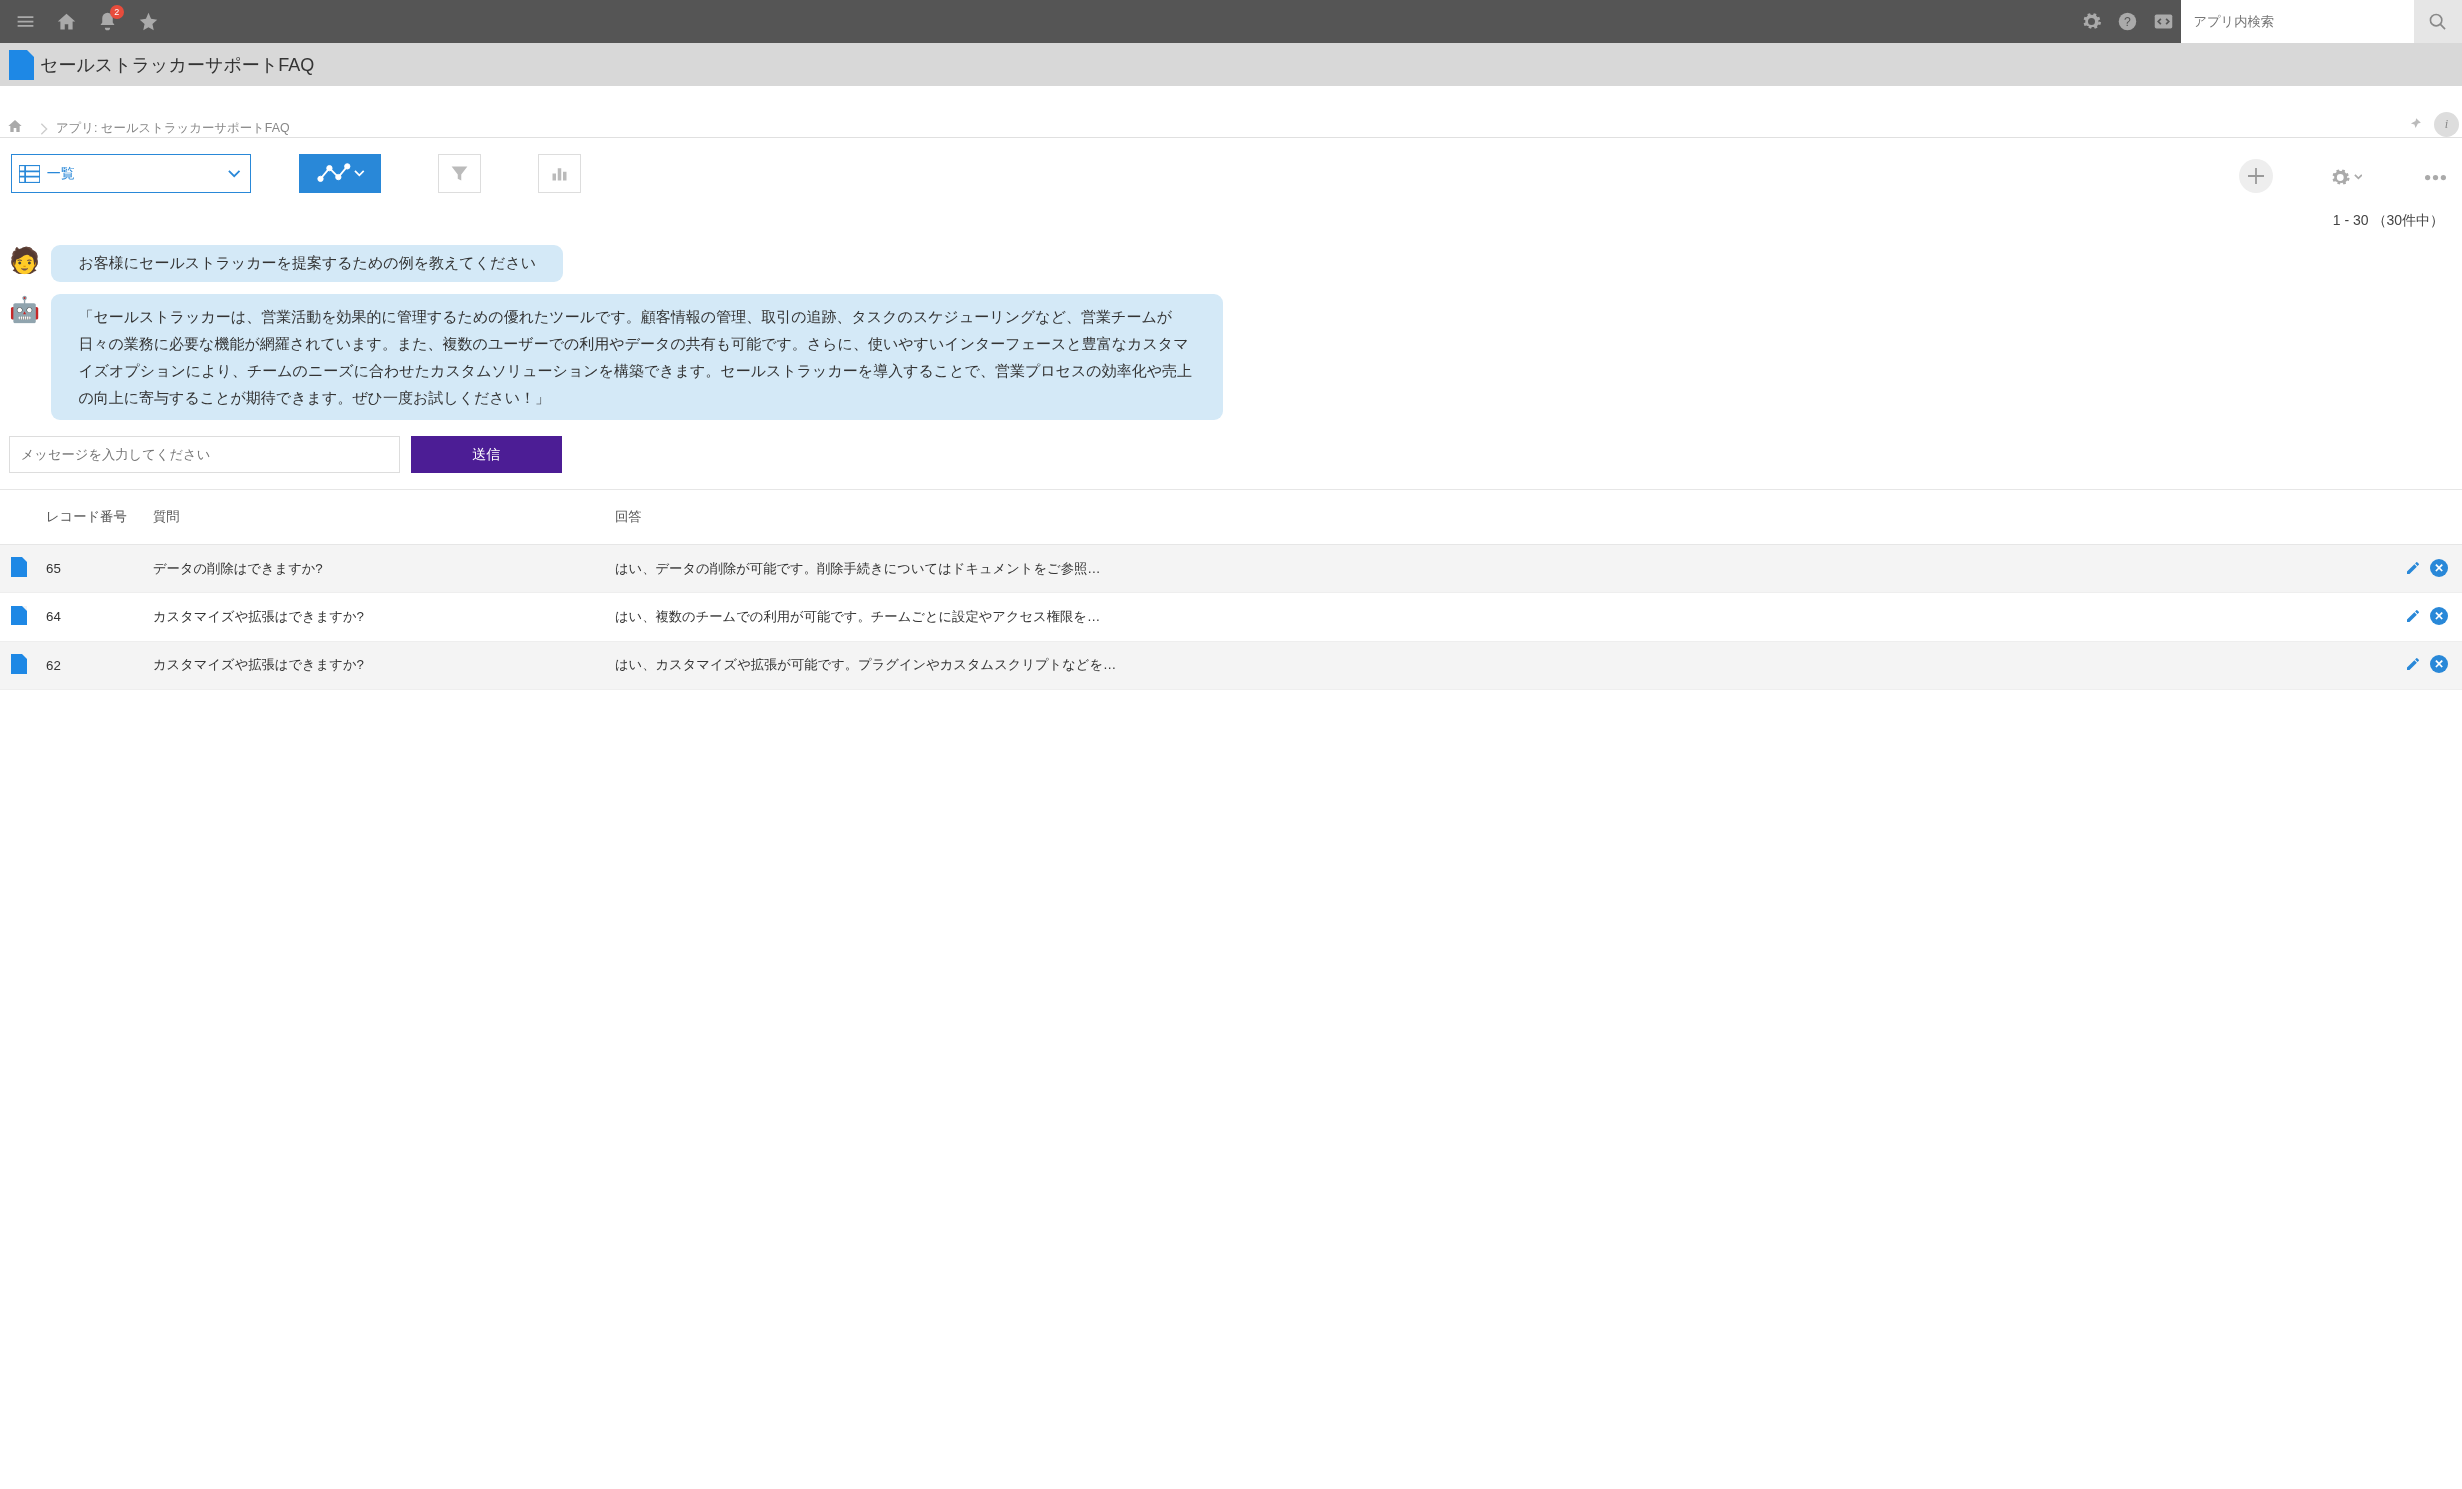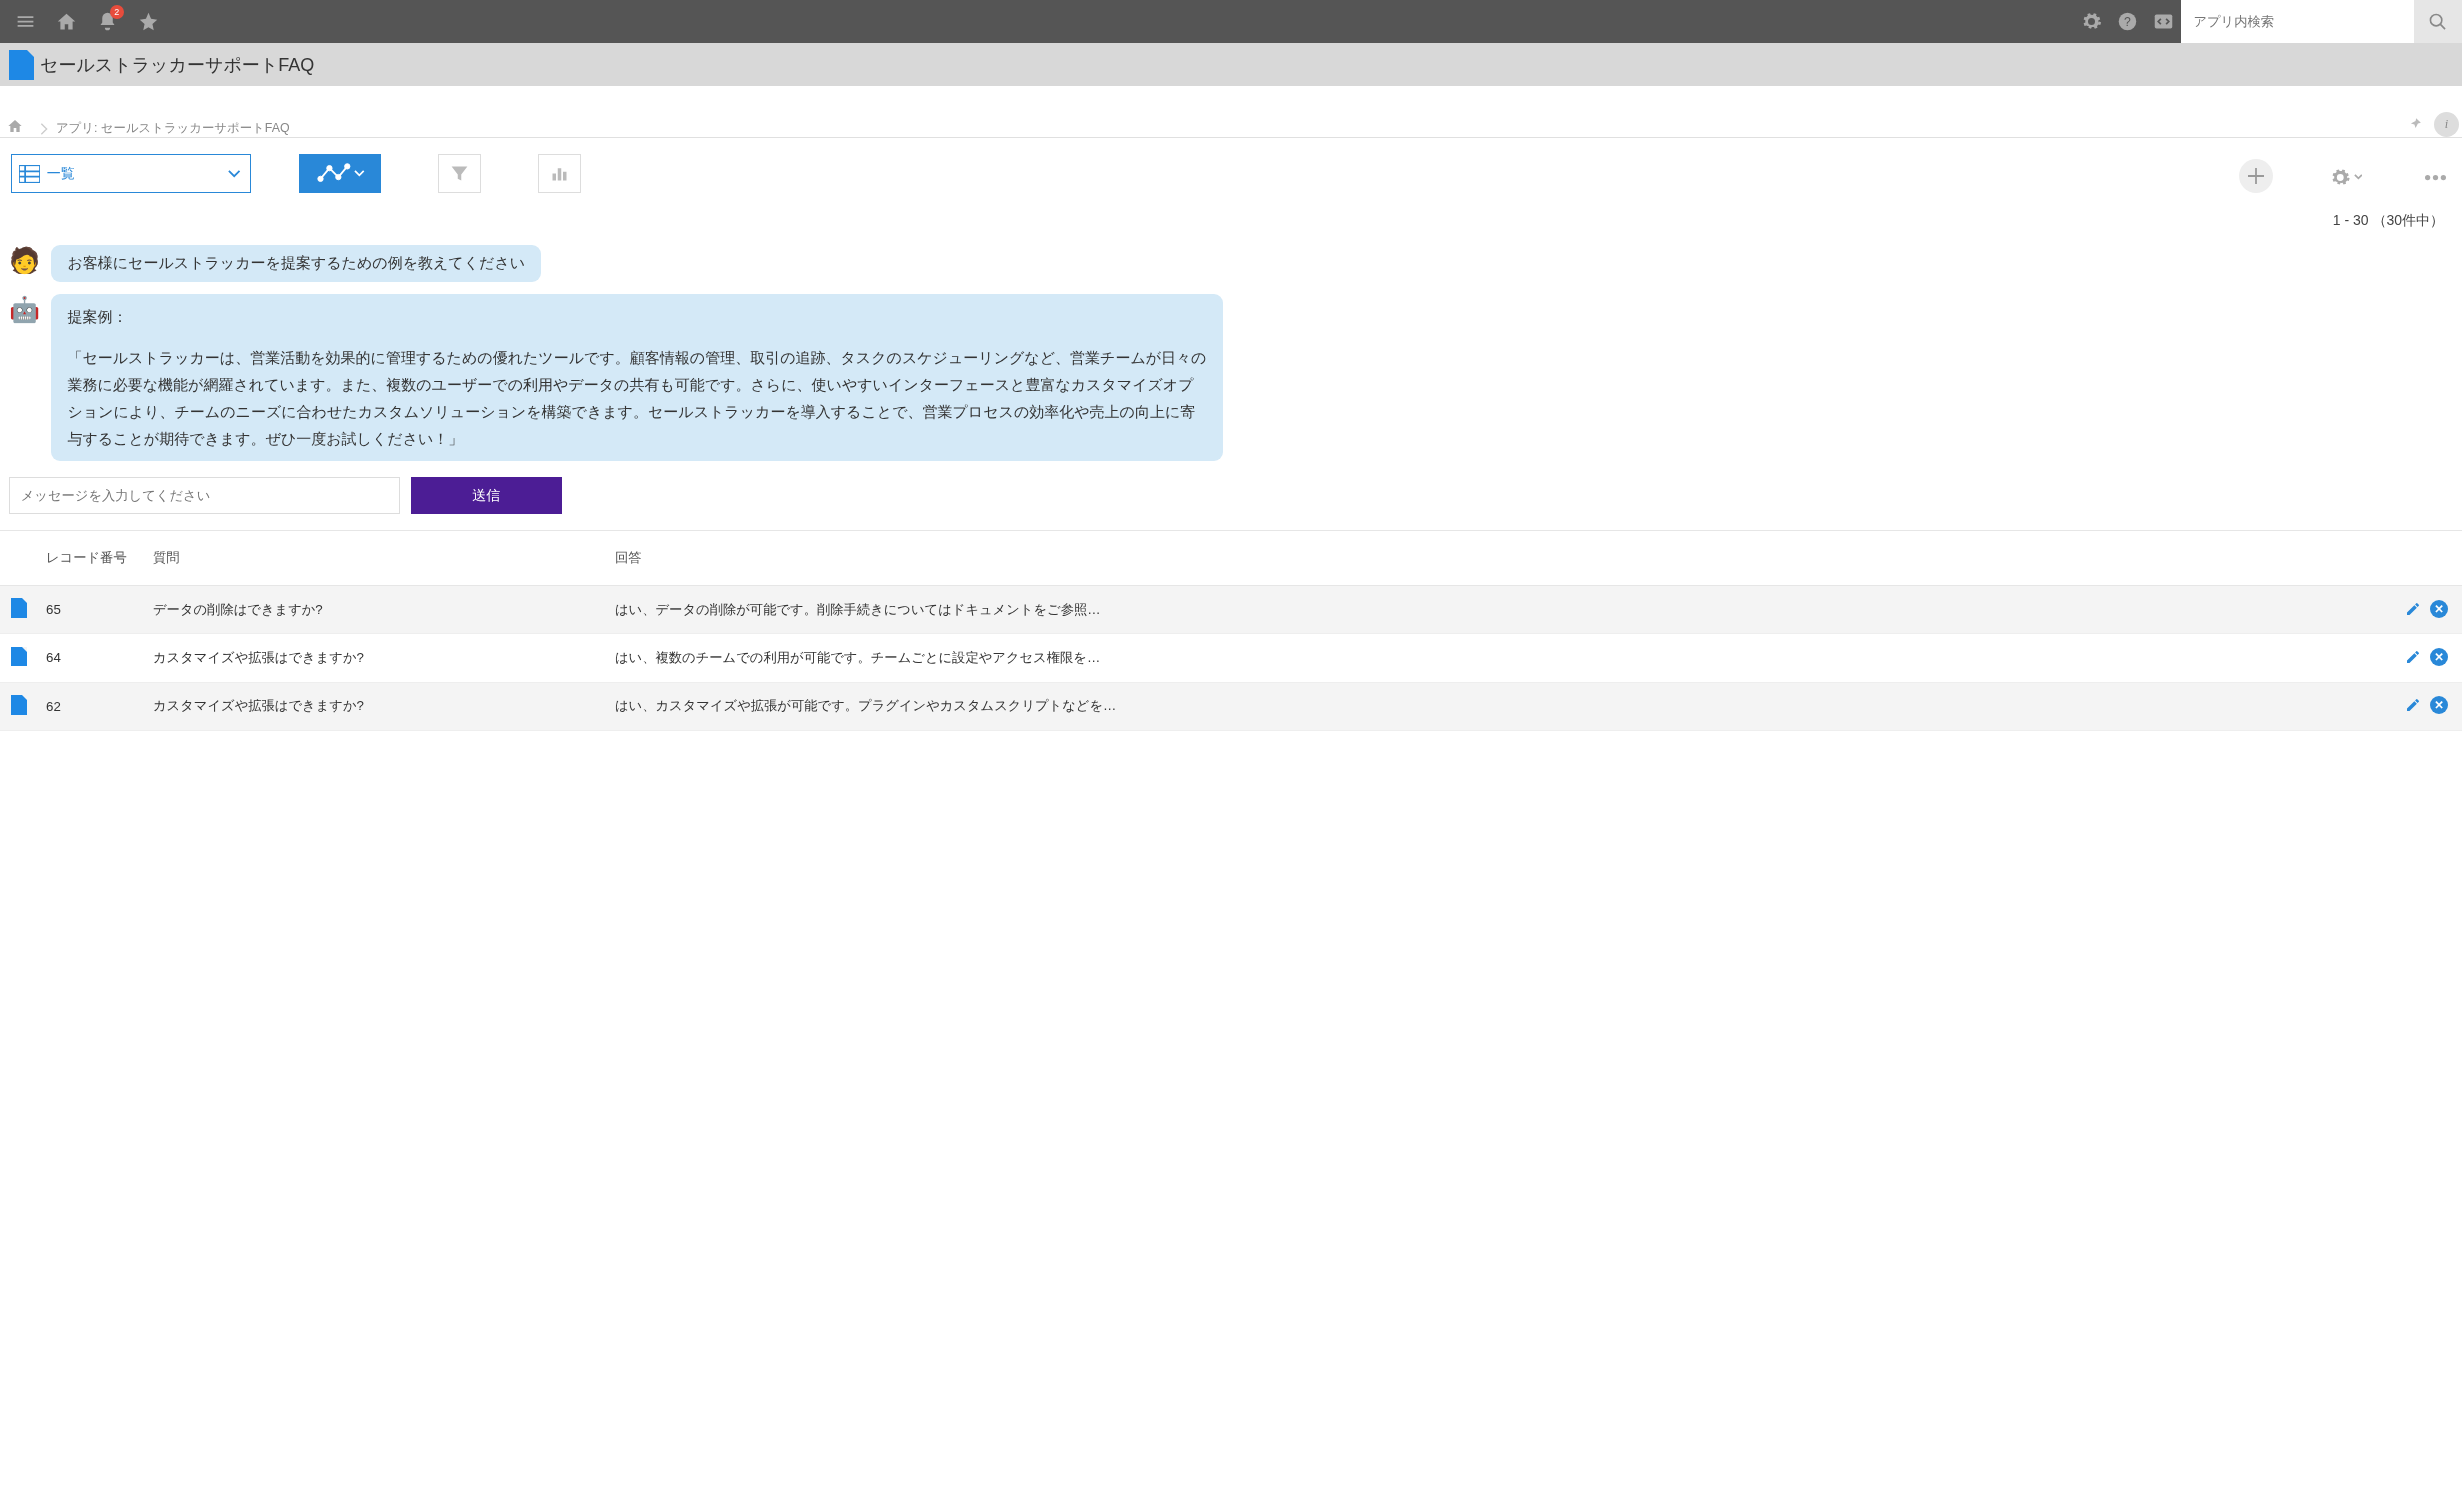--- a/index.html
+++ b/index.html
@@ -50,21 +50,21 @@
 .tool-icon { width: 32px; height: 32px; display: flex; align-items: center; justify-content: center; color: #aaa; margin-left: 9px; }
 .tool-icon svg { fill: #aaa; }
 
 
 .record-count-row { text-align: right; padding: 12.4px 18px 10.7px 18px; font-size: 14px; color: #444; }
 
 
 .chat { padding: 3.6px 9px 7px 9px; }
 .chat-row { display: flex; align-items: flex-start; gap: 12.4px; margin-bottom: 12.4px; }
 .avatar { width: 30px; height: 30px; font-size: 25px; line-height: 30px; text-align: center; }
-.bubble { background: #d4e9f7; border-radius: 9px; padding: 9px 16px; font-size: 15px; color: #333; max-width: 1172px; }
+.bubble { background: #d4e9f7; border-radius: 9px; padding: 9px 27px; font-size: 15px; color: #333; max-width: 1172px; }
 .bubble.wide { flex: 1; line-height: 1.8; }
 .chat-input-row { display: flex; gap: 10.7px; padding: 3.6px 0 9px 0; }
 .chat-input { width: 391px; height: 37px; border: 0.9px solid #ddd; padding: 0 10.7px; font-size: 13.3px; outline: none; }
 .send-btn { width: 151px; height: 37px; background: #4c1d95; color: #fff; border: none; font-size: 14px; cursor: pointer; }
 
 
 table.records { width: 100%; border-collapse: collapse; font-size: 13.3px; }
 table.records th { text-align: left; font-weight: 400; color: #555; padding: 18px 9px; border-top: 0.9px solid #e6e6e6; border-bottom: 0.9px solid #e6e6e6; background: #fff; }
 table.records td { padding: 12.4px 9px; border-bottom: 0.9px solid #eee; color: #333; white-space: nowrap; overflow: hidden; text-overflow: ellipsis; max-width: 497px; }
 table.records tr.datarow:nth-child(odd) td { background: #f4f4f4; }
@@ -234,21 +234,20 @@
 <div class="record-count-row">1 - 30 （30件中）</div>
 
 <div class="chat">
   <div class="chat-row">
     <div class="avatar">🧑</div>
     <div class="bubble">お客様にセールストラッカーを提案するための例を教えてください</div>
   </div>
   <div class="chat-row">
     <div class="avatar">🤖</div>
     <div class="bubble wide">
-      <div style="margin-bottom:14px;">提案例：</div>
       <div>「セールストラッカーは、営業活動を効果的に管理するための優れたツールです。顧客情報の管理、取引の追跡、タスクのスケジューリングなど、営業チームが日々の業務に必要な機能が網羅されています。また、複数のユーザーでの利用やデータの共有も可能です。さらに、使いやすいインターフェースと豊富なカスタマイズオプションにより、チームのニーズに合わせたカスタムソリューションを構築できます。セールストラッカーを導入することで、営業プロセスの効率化や売上の向上に寄与することが期待できます。ぜひ一度お試しください！」</div>
     </div>
   </div>
   <div class="chat-input-row">
     <input class="chat-input" placeholder="メッセージを入力してください" style="">
     <button class="send-btn">送信</button>
   </div>
 </div>
 
 <table class="records">

